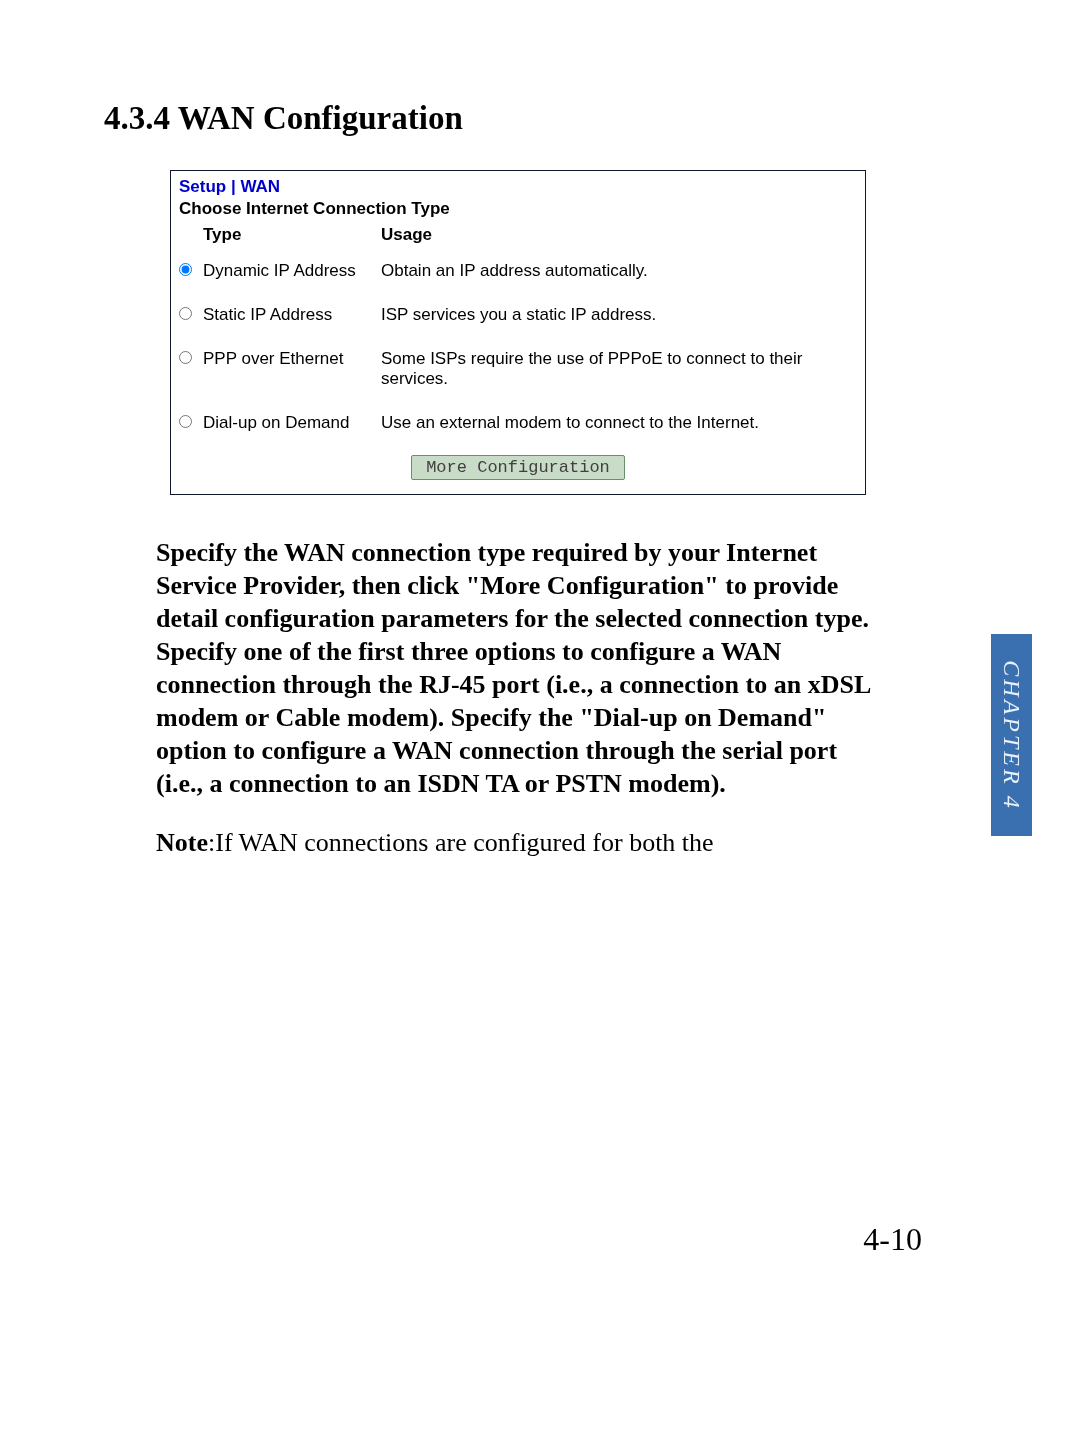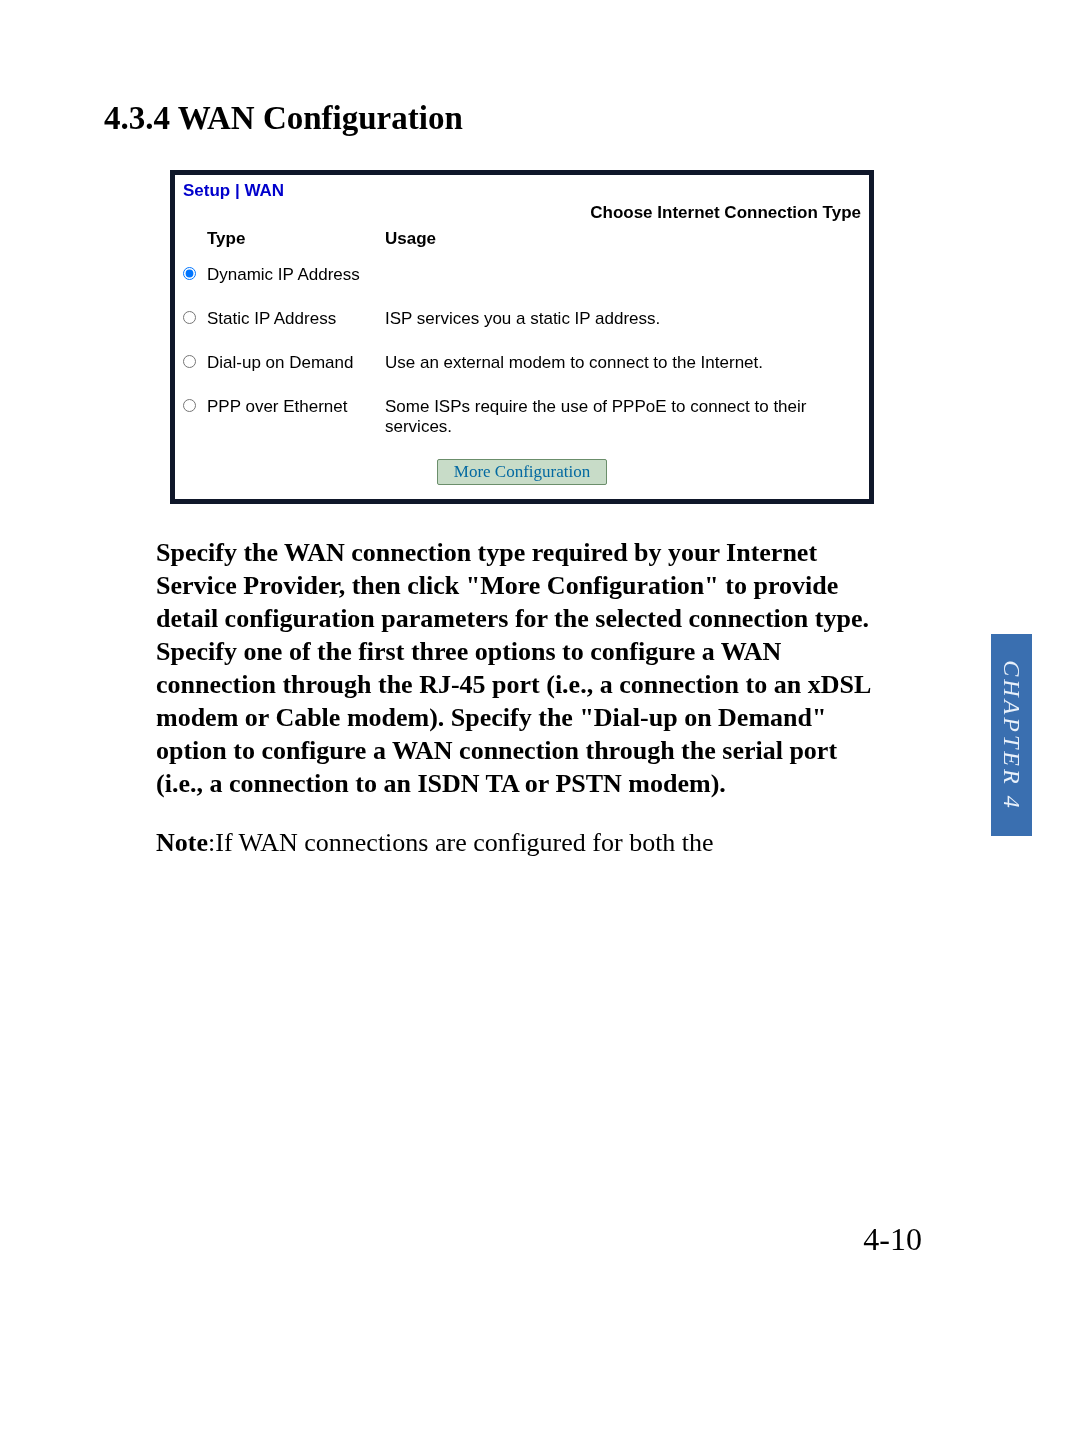--- a/index.html
+++ b/index.html
@@ -22,35 +22,34 @@
     left: 104px;
     top: 100px;
     font-size: 33px;
     font-weight: bold;
   }
   .panel {
     position: absolute;
     left: 170px;
     top: 170px;
     width: 694px;
-    border: 5px solid #0f172a;
+    border: 1px solid #0f172a;
     font-family: Arial, Helvetica, sans-serif;
     font-size: 17px;
     color: #000;
     background: #fff;
   }
   .panel .breadcrumb {
     padding: 6px 8px 2px 8px;
     color: #0000cc;
     font-weight: bold;
   }
   .panel .subtitle {
     padding: 0 8px 4px 8px;
     font-weight: bold;
-    text-align: right;
   }
   .panel .row {
     display: flex;
     align-items: flex-start;
     padding: 4px 8px;
   }
   .panel .header-row {
     display: flex;
     padding: 2px 8px 4px 8px;
     font-weight: bold;
@@ -65,23 +64,23 @@
   .btn-row {
     text-align: center;
     padding: 10px 8px 14px 8px;
   }
   .more-btn {
     display: inline-block;
     min-width: 170px;
     padding: 2px 14px;
     background: #c8dcc8;
     border: 1px solid #6b8e6b;
-    font-family: Liberation Serif, serif;
+    font-family: Liberation Mono, monospace;
     font-size: 17px;
-    color: #0369a1;
+    color: #404040;
     cursor: pointer;
     border-radius: 2px;
   }
   .body-text {
     position: absolute;
     left: 156px;
     top: 536px;
     width: 720px;
     font-size: 26px;
     line-height: 1.27;
@@ -142,35 +141,36 @@
     <div class="subtitle">Choose Internet Connection Type</div>
     <div class="header-row">
       <div class="col-radio"></div>
       <div class="col-type">Type</div>
       <div class="col-usage">Usage</div>
     </div>
     <div class="options">
       <div class="row">
         <div class="col-radio"><input type="radio" name="conn" checked="checked" style=""></div>
         <div class="col-type">Dynamic IP Address</div>
+        <div class="col-usage">Obtain an IP address automatically.</div>
       </div>
       <div class="row">
         <div class="col-radio"><input type="radio" name="conn" style=""></div>
         <div class="col-type">Static IP Address</div>
         <div class="col-usage">ISP services you a static IP address.</div>
       </div>
       <div class="row">
         <div class="col-radio"><input type="radio" name="conn" style=""></div>
-        <div class="col-type">Dial-up on Demand</div>
-        <div class="col-usage">Use an external modem to connect to the Internet.</div>
+        <div class="col-type">PPP over Ethernet</div>
+        <div class="col-usage">Some ISPs require the use of PPPoE to connect to their services.</div>
       </div>
       <div class="row">
         <div class="col-radio"><input type="radio" name="conn" style=""></div>
-        <div class="col-type">PPP over Ethernet</div>
-        <div class="col-usage">Some ISPs require the use of PPPoE to connect to their services.</div>
+        <div class="col-type">Dial-up on Demand</div>
+        <div class="col-usage">Use an external modem to connect to the Internet.</div>
       </div>
     </div>
     <div class="btn-row">
       <button class="more-btn">More Configuration</button>
     </div>
   </div>
 
   <div class="body-text">Specify the WAN connection type required by your Internet Service Provider, then click "More Configuration" to provide detail configuration parameters for the selected connection type. Specify one of the first three options to configure a WAN connection through the RJ-45 port (i.e., a connection to an xDSL modem or Cable modem). Specify the "Dial-up on Demand" option to configure a WAN connection through the serial port (i.e., a connection to an ISDN TA or PSTN modem).</div>
 
   <div class="note-block">

